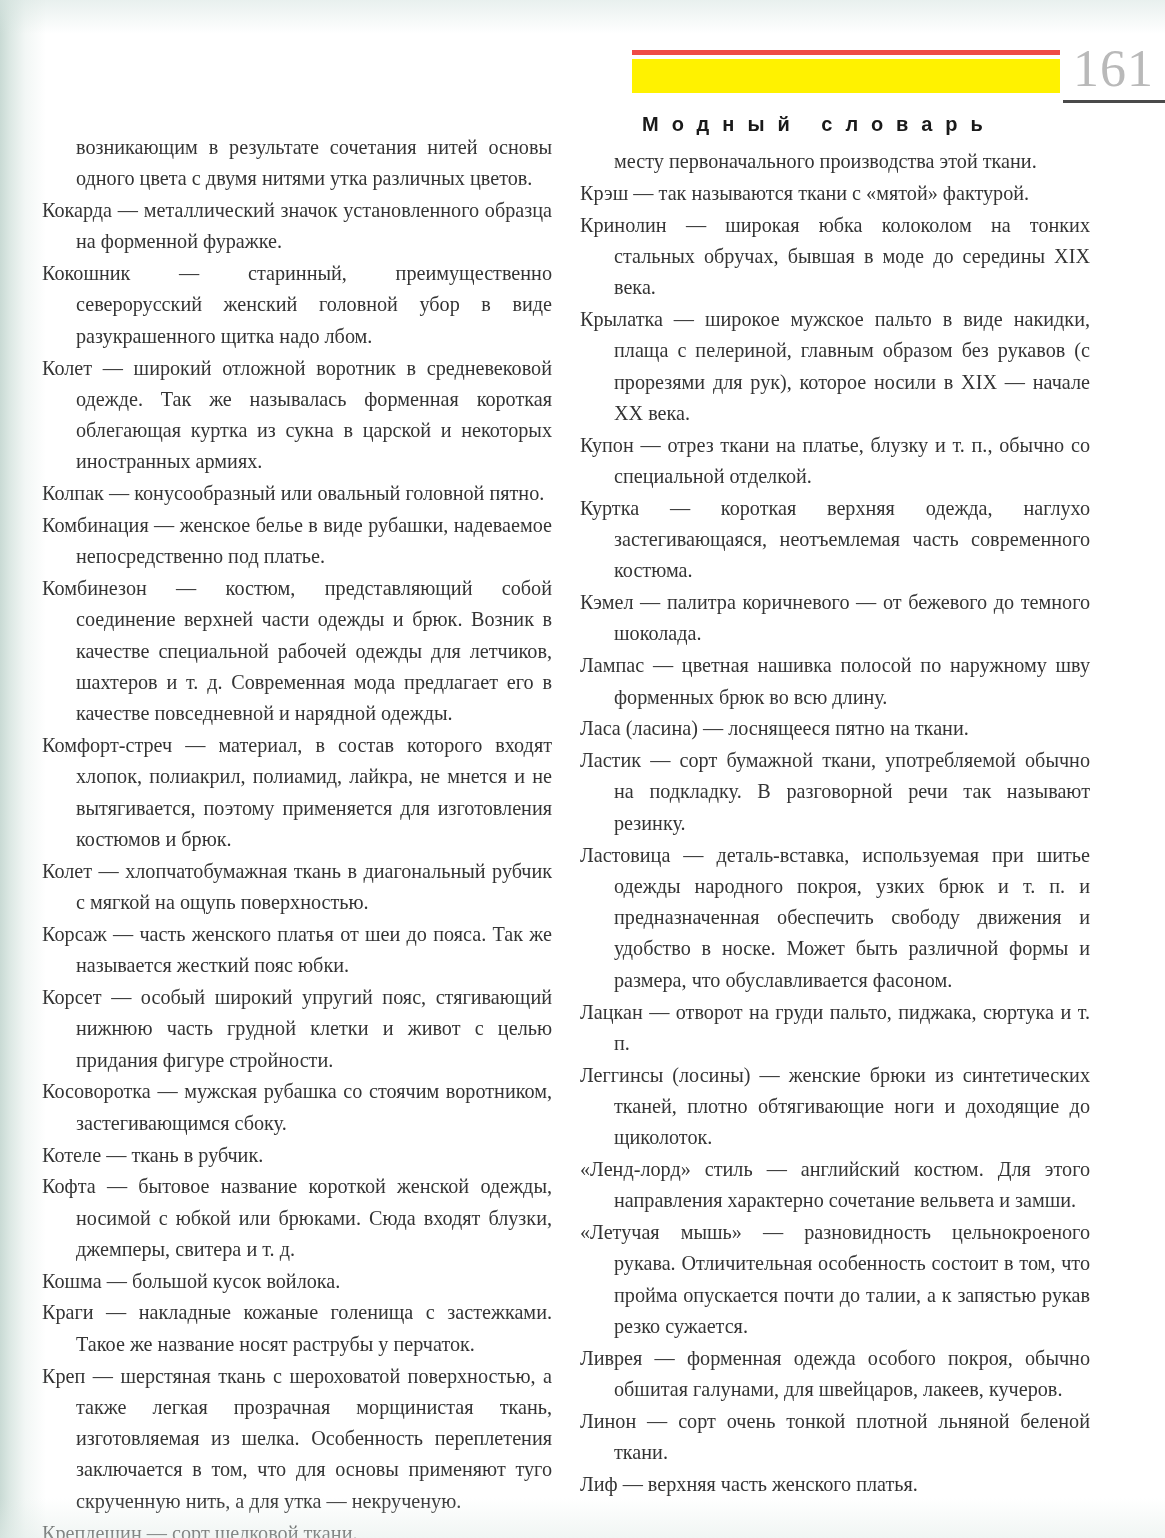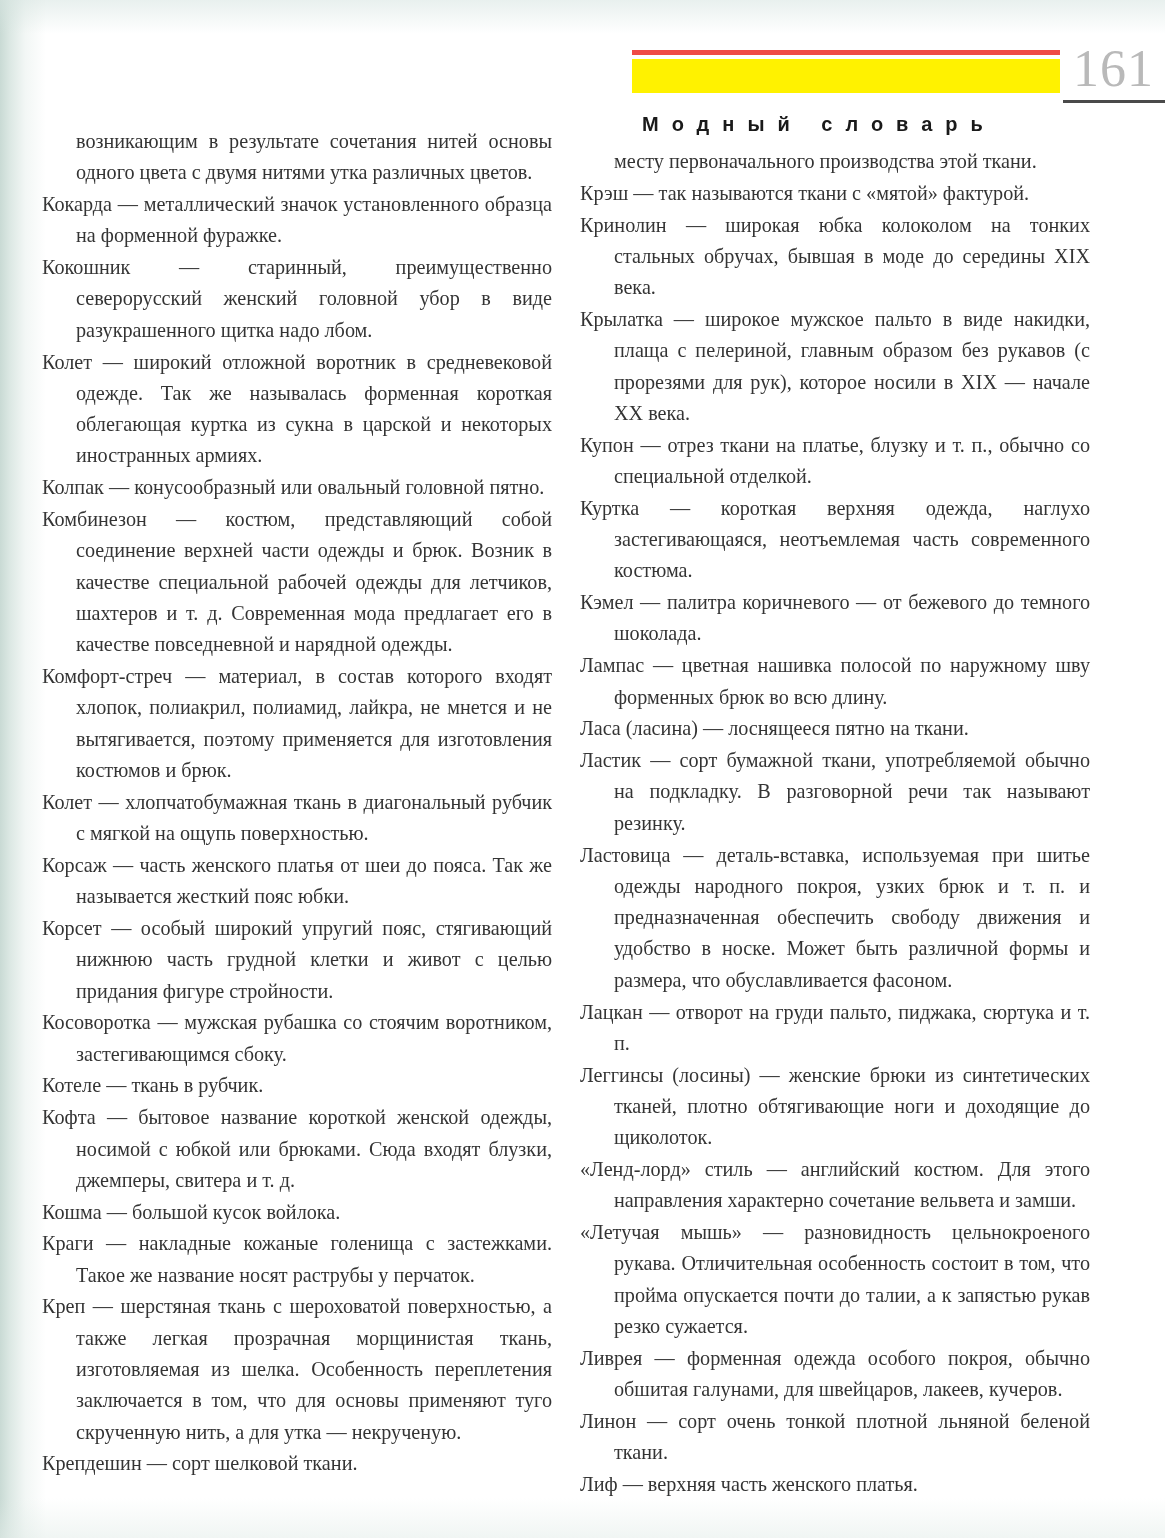--- a/index.html
+++ b/index.html
@@ -134,21 +134,21 @@
     gap: 28px;
   }
   .column {
     width: 510px;
     font-size: 20.2px;
     line-height: 31.3px;
     text-align: justify;
     -webkit-hyphens: none;
     hyphens: none;
   }
-  .column.left  { margin-left: 42px; }
+  .column.left  { margin-left: 42px; margin-top: 6px; }
   .column.right { margin-left: 0; margin-top: 20px; }
 
   .entry {
     margin: 0 0 0.5px 0;
     padding-left: 34px;
     text-indent: -34px;
     text-align: justify;
   }
   .entry.cont {
     padding-left: 34px;
@@ -176,20 +176,21 @@
   </div>
   <div class="runhead-baseline-ext"></div>
 
   <div class="columns">
     <div class="column left" id="col-left">
         <p class="entry cont"><span>возникающим в результате сочетания нитей основы одного цвета с двумя нитями утка различных цветов.</span></p>
         <p class="entry"><span class="hw">Кокарда</span><span> — металлический значок установленного образца на форменной фуражке.</span></p>
         <p class="entry"><span class="hw">Кокошник</span><span> — старинный, преимущественно северорусский женский головной убор в виде разукрашенного щитка надо лбом.</span></p>
         <p class="entry"><span class="hw">Колет</span><span> — широкий отложной воротник в средневековой одежде. Так же называлась форменная короткая облегающая куртка из сукна в царской и некоторых иностранных армиях.</span></p>
         <p class="entry"><span class="hw">Колпак</span><span> — конусообразный или овальный головной пятно.</span></p>
+        <p class="entry"><span class="hw">Комбинация</span><span> — женское белье в виде рубашки, надеваемое непосредственно под платье.</span></p>
         <p class="entry"><span class="hw">Комбинезон</span><span> — костюм, представляющий собой соединение верхней части одежды и брюк. Возник в качестве специальной рабочей одежды для летчиков, шахтеров и т. д. Современная мода предлагает его в качестве повседневной и нарядной одежды.</span></p>
         <p class="entry"><span class="hw">Комфорт-стреч</span><span> — материал, в состав которого входят хлопок, полиакрил, полиамид, лайкра, не мнется и не вытягивается, поэтому применяется для изготовления костюмов и брюк.</span></p>
         <p class="entry"><span class="hw">Колет</span><span> — хлопчатобумажная ткань в диагональный рубчик с мягкой на ощупь поверхностью.</span></p>
         <p class="entry"><span class="hw">Корсаж</span><span> — часть женского платья от шеи до пояса. Так же называется жесткий пояс юбки.</span></p>
         <p class="entry"><span class="hw">Корсет</span><span> — особый широкий упругий пояс, стягивающий нижнюю часть грудной клетки и живот с целью придания фигуре стройности.</span></p>
         <p class="entry"><span class="hw">Косоворотка</span><span> — мужская рубашка со стоячим воротником, застегивающимся сбоку.</span></p>
         <p class="entry"><span class="hw">Котеле</span><span> — ткань в рубчик.</span></p>
         <p class="entry"><span class="hw">Кофта</span><span> — бытовое название короткой женской одежды, носимой с юбкой или брюками. Сюда входят блузки, джемперы, свитера и т. д.</span></p>
         <p class="entry"><span class="hw">Кошма</span><span> — большой кусок войлока.</span></p>
         <p class="entry"><span class="hw">Краги</span><span> — накладные кожаные голенища с застежками. Такое же название носят раструбы у перчаток.</span></p>

